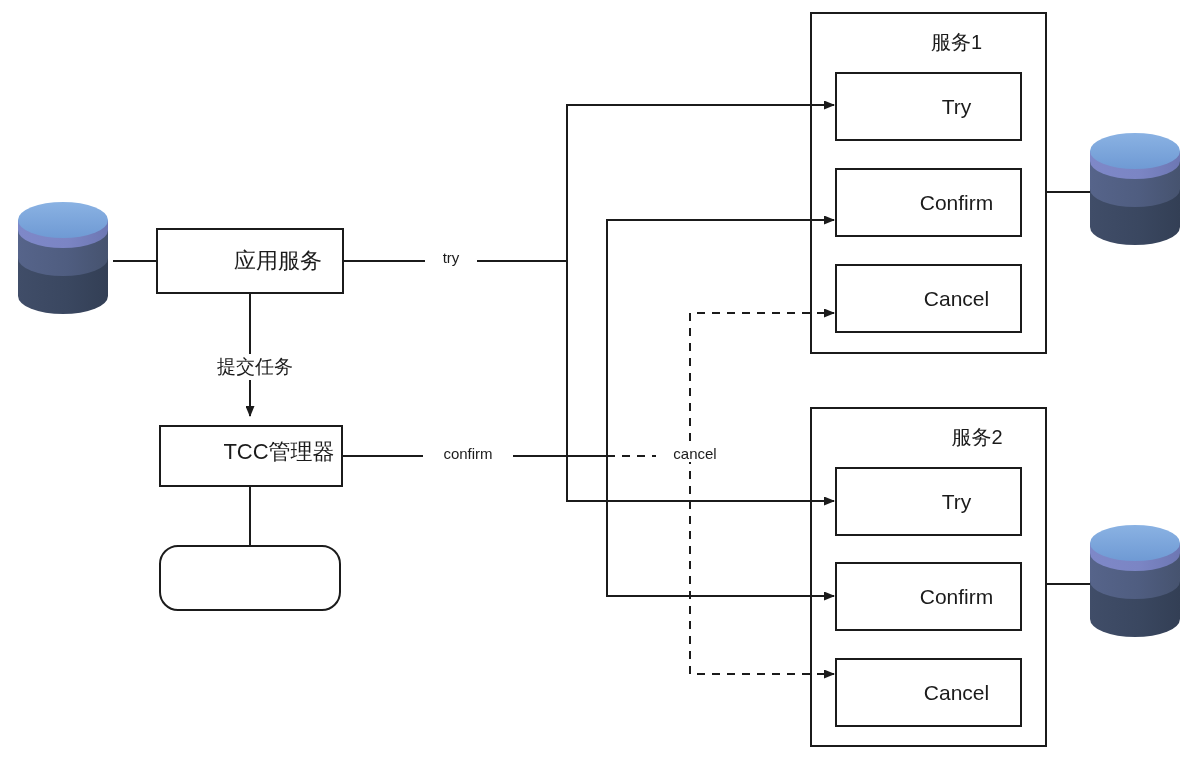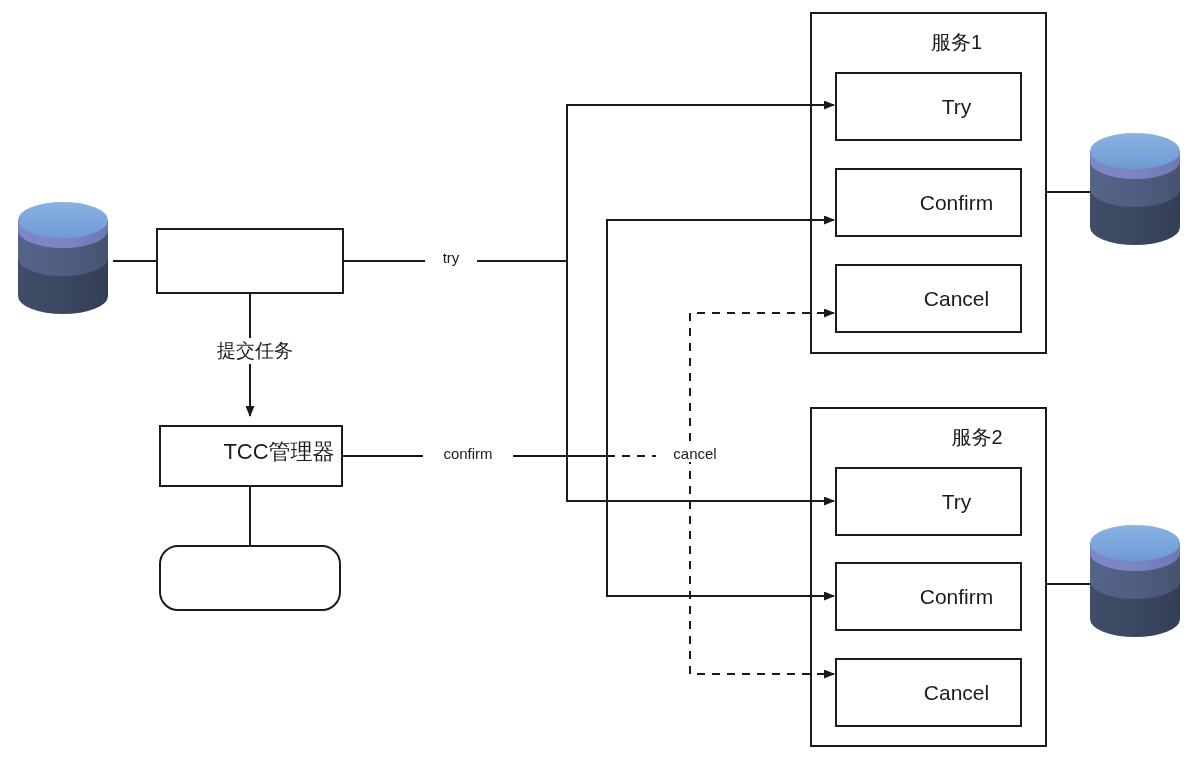--- a/index.html
+++ b/index.html
@@ -39,21 +39,21 @@
     position: absolute;
     color: #1b1b1b;
     font-size: 15px;
     background: #ffffff;
     padding: 0 5px;
     white-space: nowrap;
     text-align: center;
     pointer-events: none;
   }
   .cn { font-size: 22px; }
-  .cn-sm { font-size: 19px; }
+  .cn-sm { font-size: 19px; margin-top: 16px; }
   .en { font-size: 21px; }
   .title-cn { font-size: 20px; }
 </style>
 </head>
 <body>
 
 <div id="canvas">
 
   <svg class="layer" viewBox="0 0 1200 764">
     <defs>
@@ -133,20 +133,21 @@
     </g>
 
     <g>
       <path d="M1090,543 L1090,619 A45,18 0 0 0 1180,619 L1180,543 Z" fill="url(#cylB3)"></path>
       <path d="M1090,543 L1090,581 A45,18 0 0 0 1180,581 L1180,543 Z" fill="url(#cylB2)"></path>
       <path d="M1090,543 L1090,553 A45,18 0 0 0 1180,553 L1180,543 Z" fill="url(#cylB1)"></path>
       <ellipse cx="1135" cy="543" rx="45" ry="18" fill="url(#cylTop)"></ellipse>
     </g>
   </svg>
 
+  <div class="node-label cn" style="left:157px; top:229px; width:186px; height:64px;">应用服务</div>
 
   <div class="node-label cn" style="left:160px; top:426px; width:182px; height:52px;">TCC管理器</div>
 
 
   <div class="node-label title-cn" style="left:811px; top:22px; width:235px; height:40px;">服务1</div>
   <div class="node-label en" style="left:836px; top:73px; width:185px; height:67px;">Try</div>
   <div class="node-label en" style="left:836px; top:169px; width:185px; height:67px;">Confirm</div>
   <div class="node-label en" style="left:836px; top:265px; width:185px; height:67px;">Cancel</div>
 
   <div class="node-label title-cn" style="left:811px; top:417px; width:276px; height:40px;">服务2</div>

